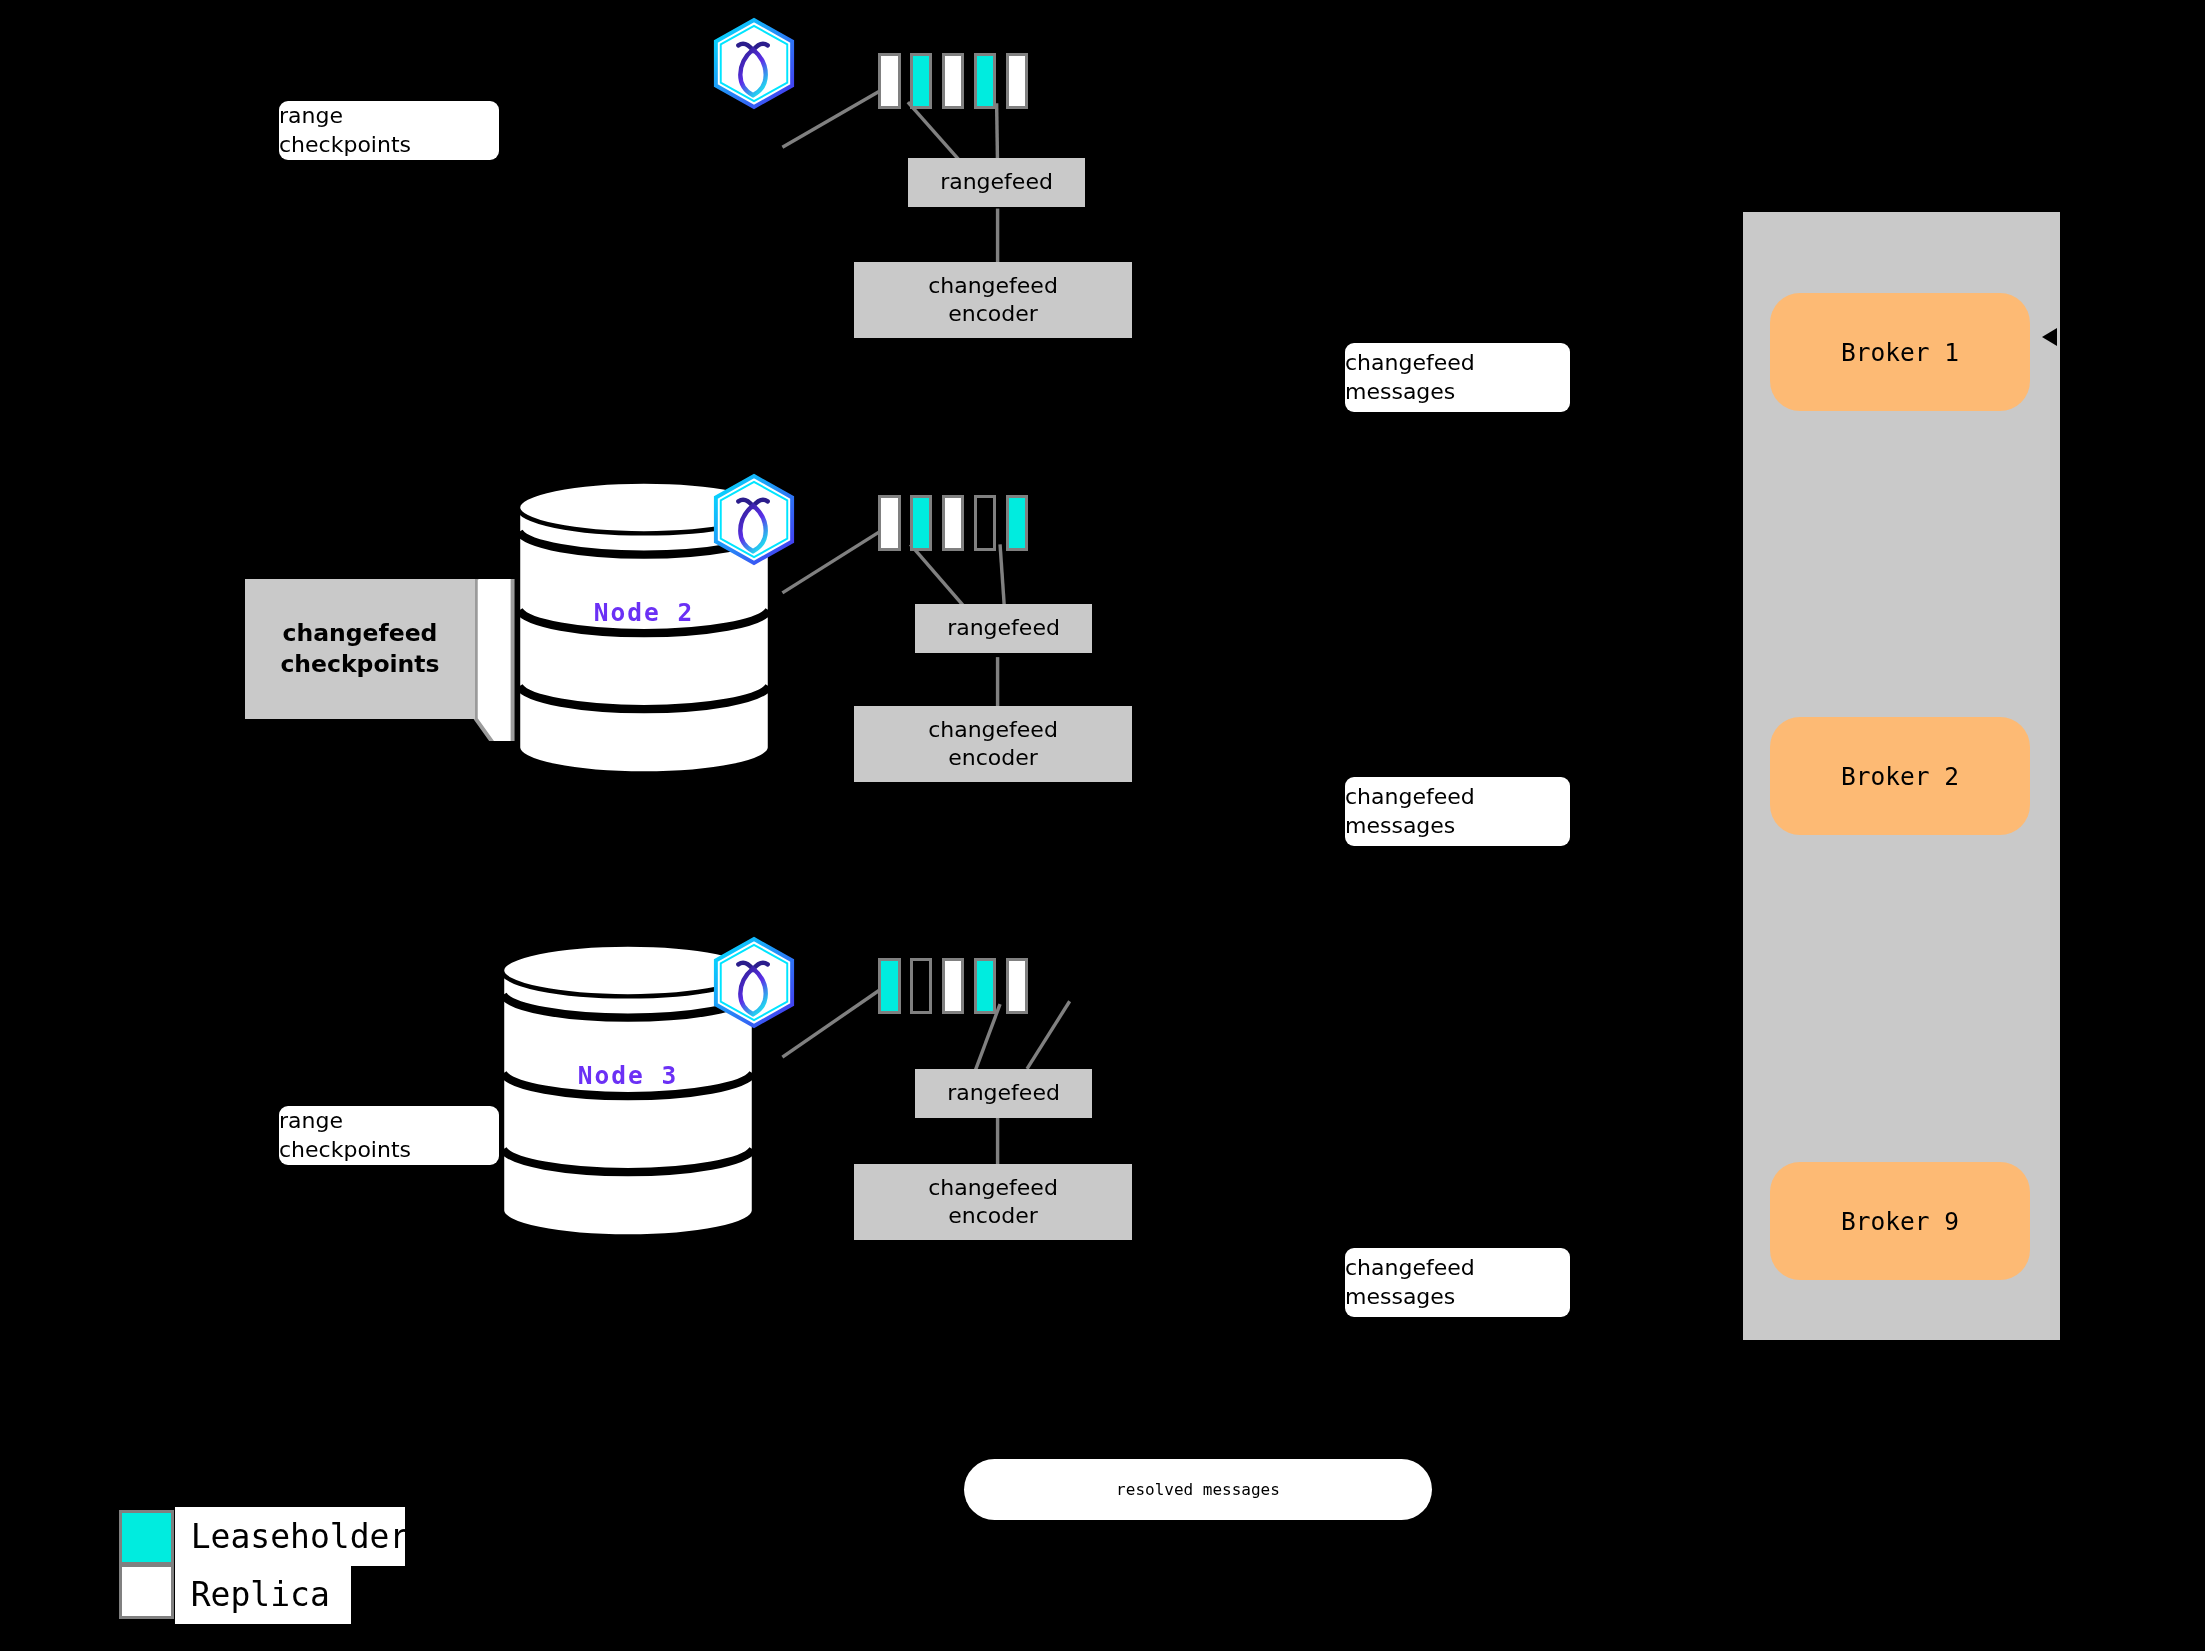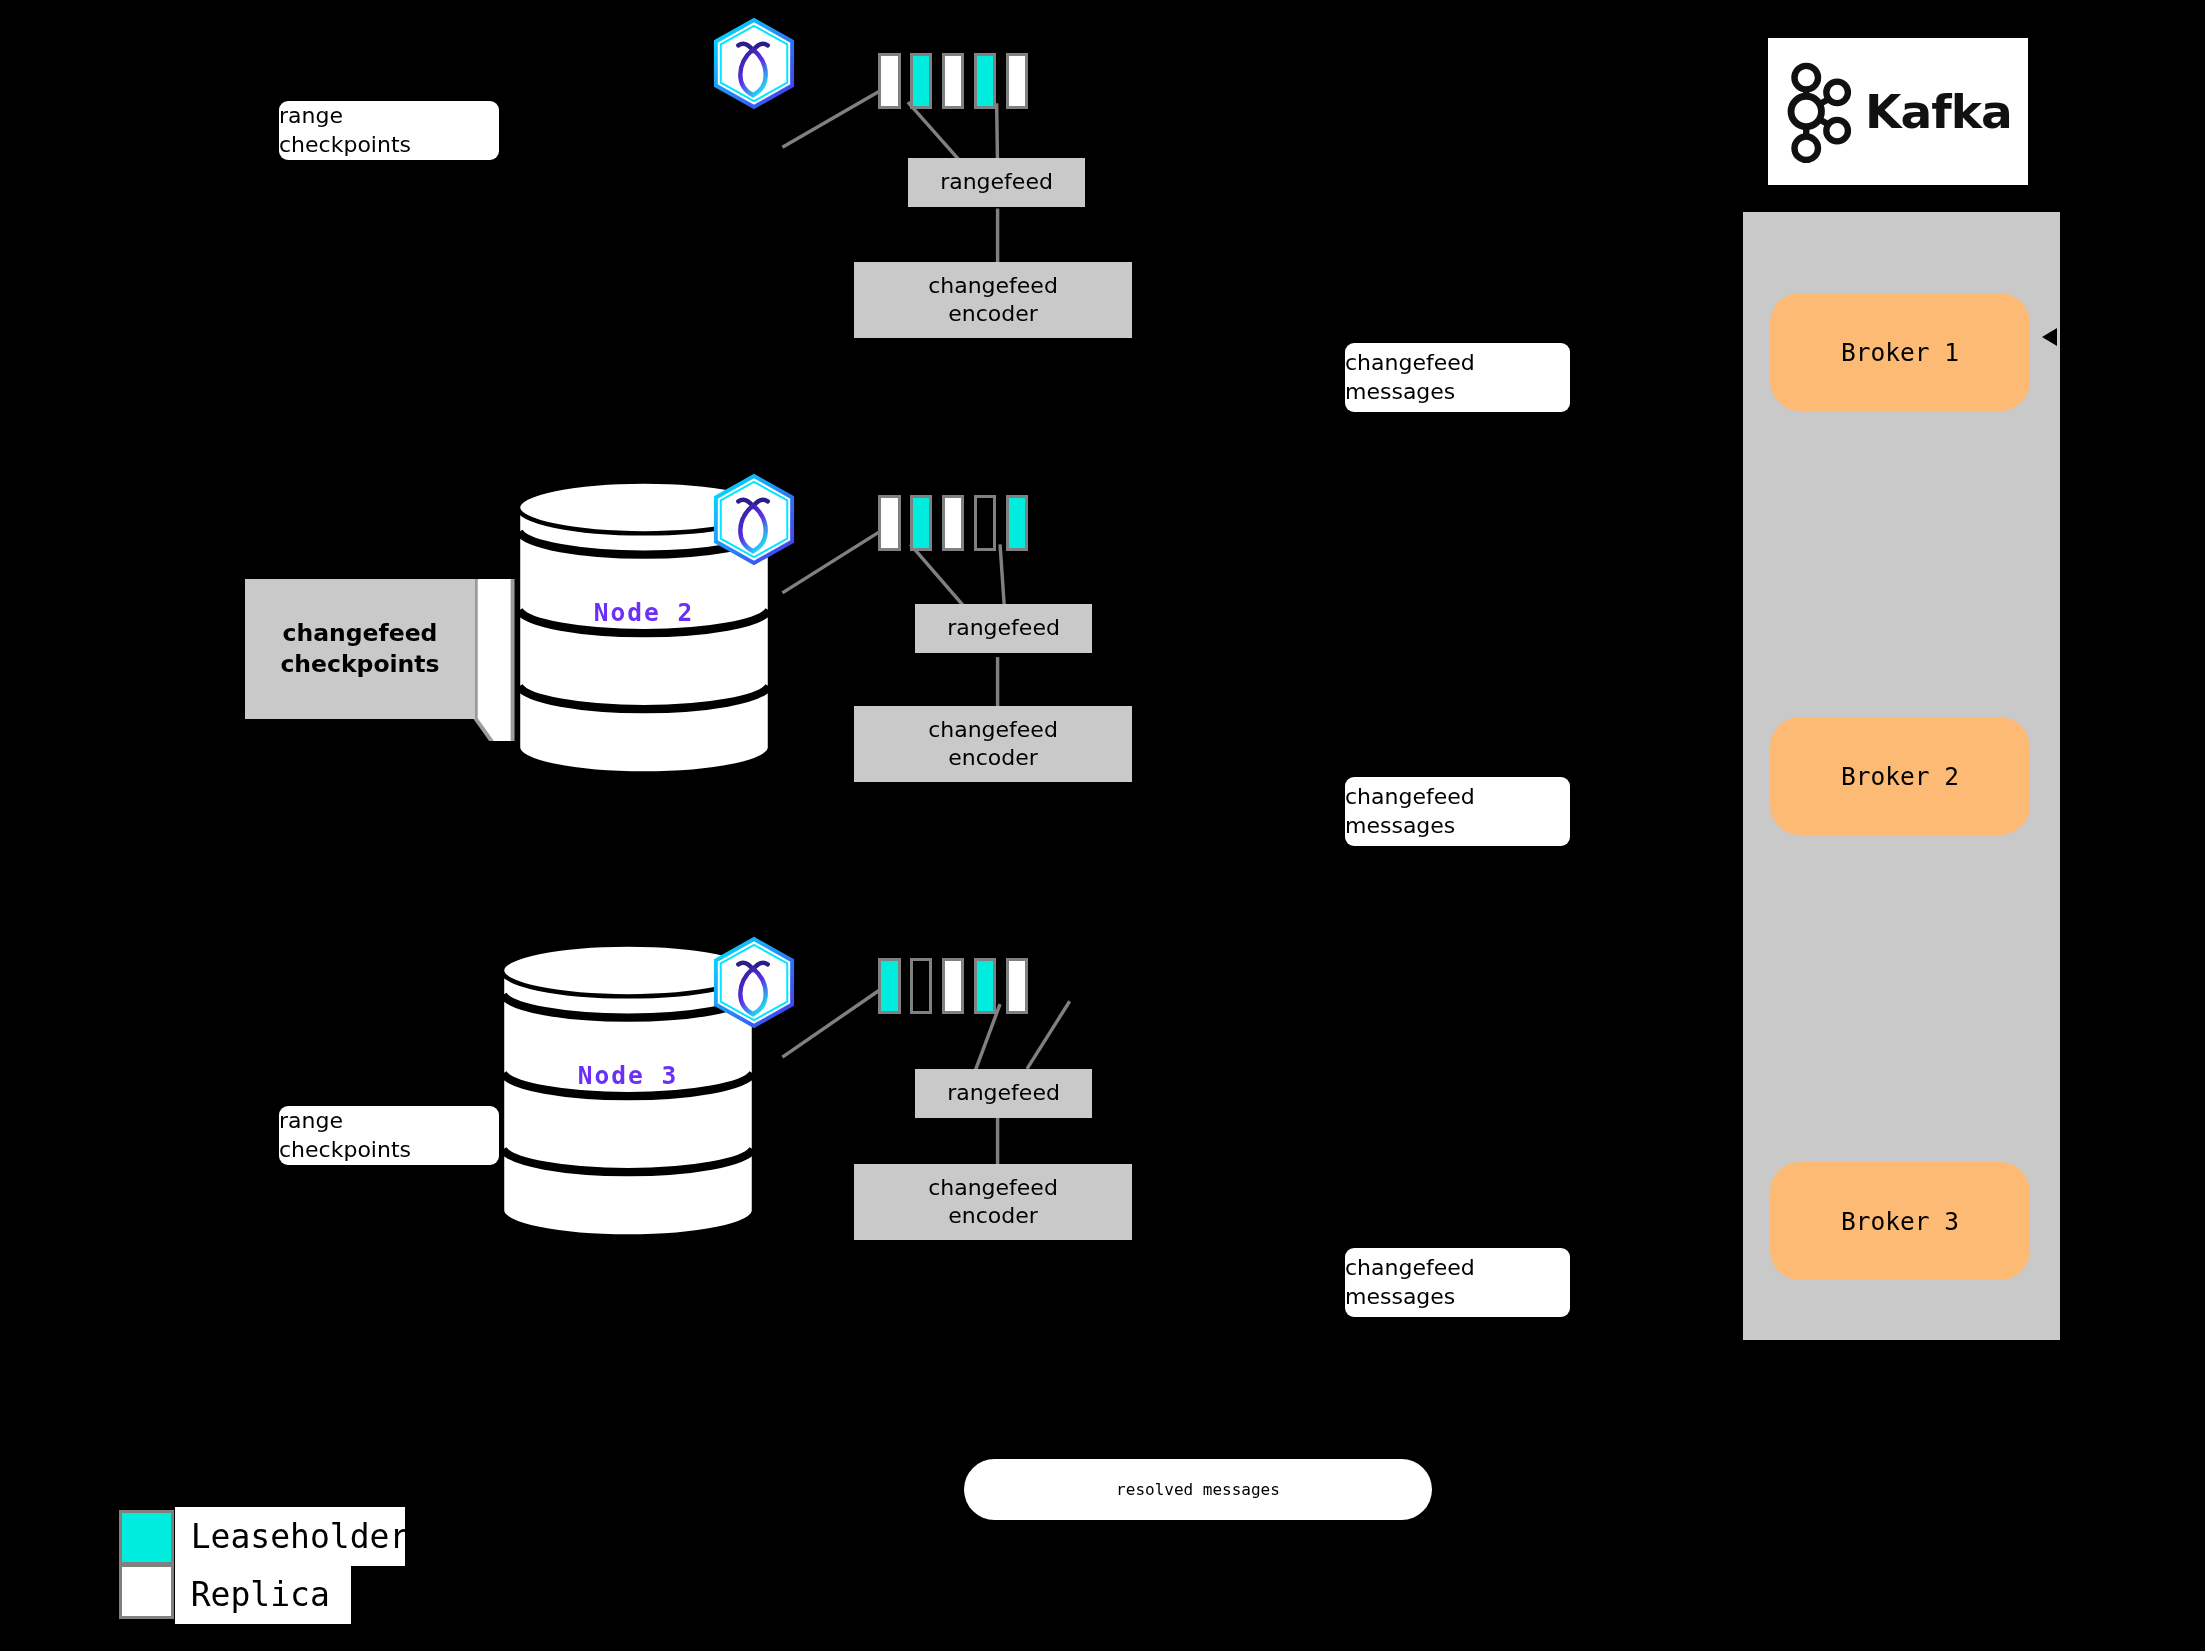--- a/index.html
+++ b/index.html
@@ -254,42 +254,26 @@
   <div class="wbox" style="left:279px;top:1106px;width:220px;height:59px;flex-direction:column;">
     <span>range</span>
     <span>checkpoints</span>
   </div>
 
   <div class="wbox" style="left:1345px;top:1248px;width:225px;height:69px;flex-direction:column;">
     <span>changefeed</span>
     <span>messages</span>
   </div>
 
-  <div class="kafka-logo" style="left:1768px;top:38px;width:260px;height:147px;">
-    <svg width="69" height="103" viewBox="0 0 140 210">
-      <g stroke="#111" stroke-width="13" fill="none">
-        <line x1="45" y1="48" x2="45" y2="105"></line>
-        <line x1="45" y1="105" x2="105" y2="72"></line>
-        <line x1="45" y1="105" x2="105" y2="140"></line>
-        <line x1="45" y1="105" x2="45" y2="168"></line>
-      </g>
-      <circle cx="45" cy="36" r="24" fill="#fff" stroke="#111" stroke-width="13"></circle>
-      <circle cx="45" cy="105" r="31" fill="#fff" stroke="#111" stroke-width="14"></circle>
-      <circle cx="108" cy="66" r="22" fill="#fff" stroke="#111" stroke-width="13"></circle>
-      <circle cx="108" cy="144" r="22" fill="#fff" stroke="#111" stroke-width="13"></circle>
-      <circle cx="45" cy="180" r="24" fill="#fff" stroke="#111" stroke-width="13"></circle>
-    </svg>
-    <span class="kafka-word">Kafka</span>
-  </div>
 
   <div class="kafka-panel" style="left:1743px;top:212px;width:317px;height:1128px;"></div>
 
   <div class="broker" style="left:1770px;top:293px;width:260px;height:118px;">Broker 1</div>
   <div class="broker" style="left:1770px;top:717px;width:260px;height:118px;">Broker 2</div>
-  <div class="broker" style="left:1770px;top:1162px;width:260px;height:118px;">Broker 3</div>
+  <div class="broker" style="left:1770px;top:1162px;width:260px;height:118px;">Broker 9</div>
 
   <div class="arrowhead" style="left:2042px;top:328px;border-top:9.8px solid transparent;border-bottom:9.8px solid transparent;border-right:15.7px solid #000;"></div>
 
   <div class="pill" style="left:964px;top:1459px;width:468px;height:61px;">resolved messages</div>
 
   <div class="legend-sw cyan" style="left:119px;top:1510px;"></div>
   <div class="legend-lbl" style="left:175px;top:1507px;width:230px;height:59px;">Leaseholder</div>
 
   <div class="legend-sw white" style="left:119px;top:1564px;"></div>
   <div class="legend-lbl" style="left:175px;top:1565px;width:176px;height:59px;">Replica</div>

